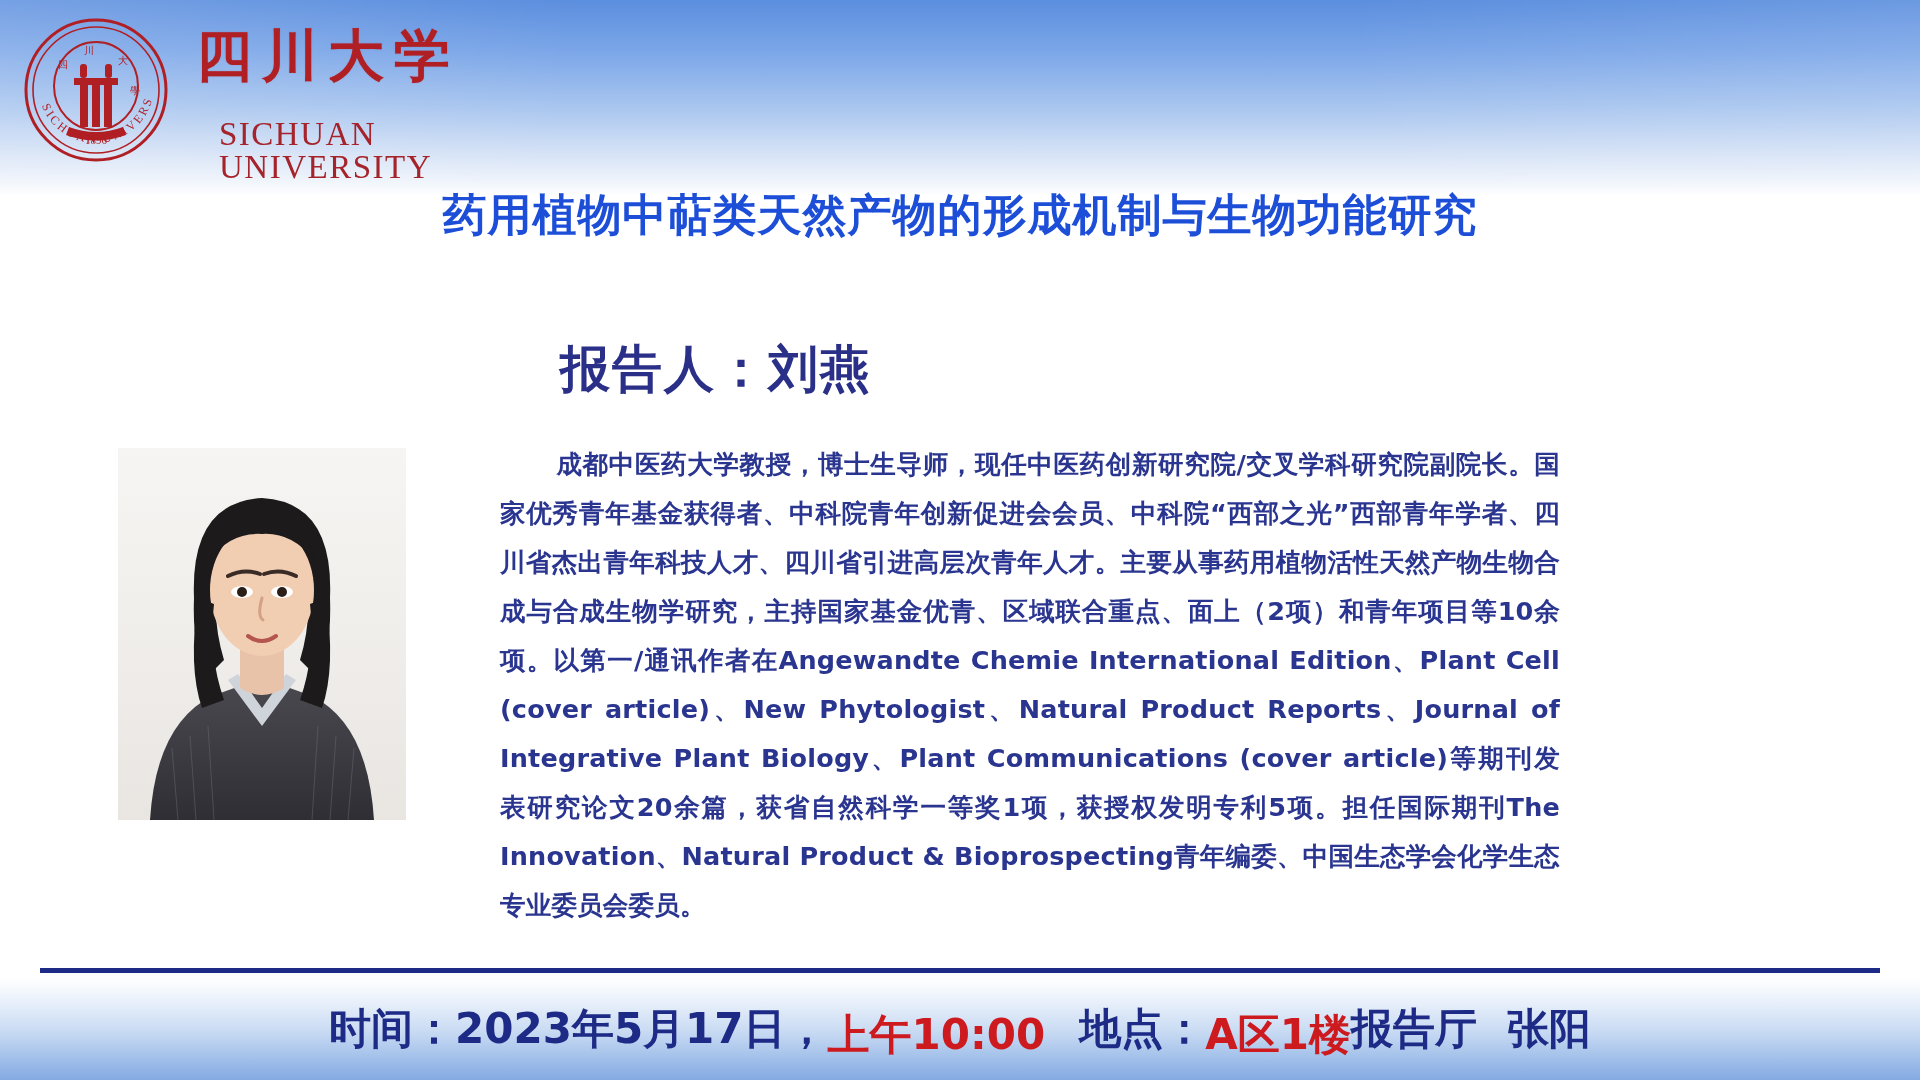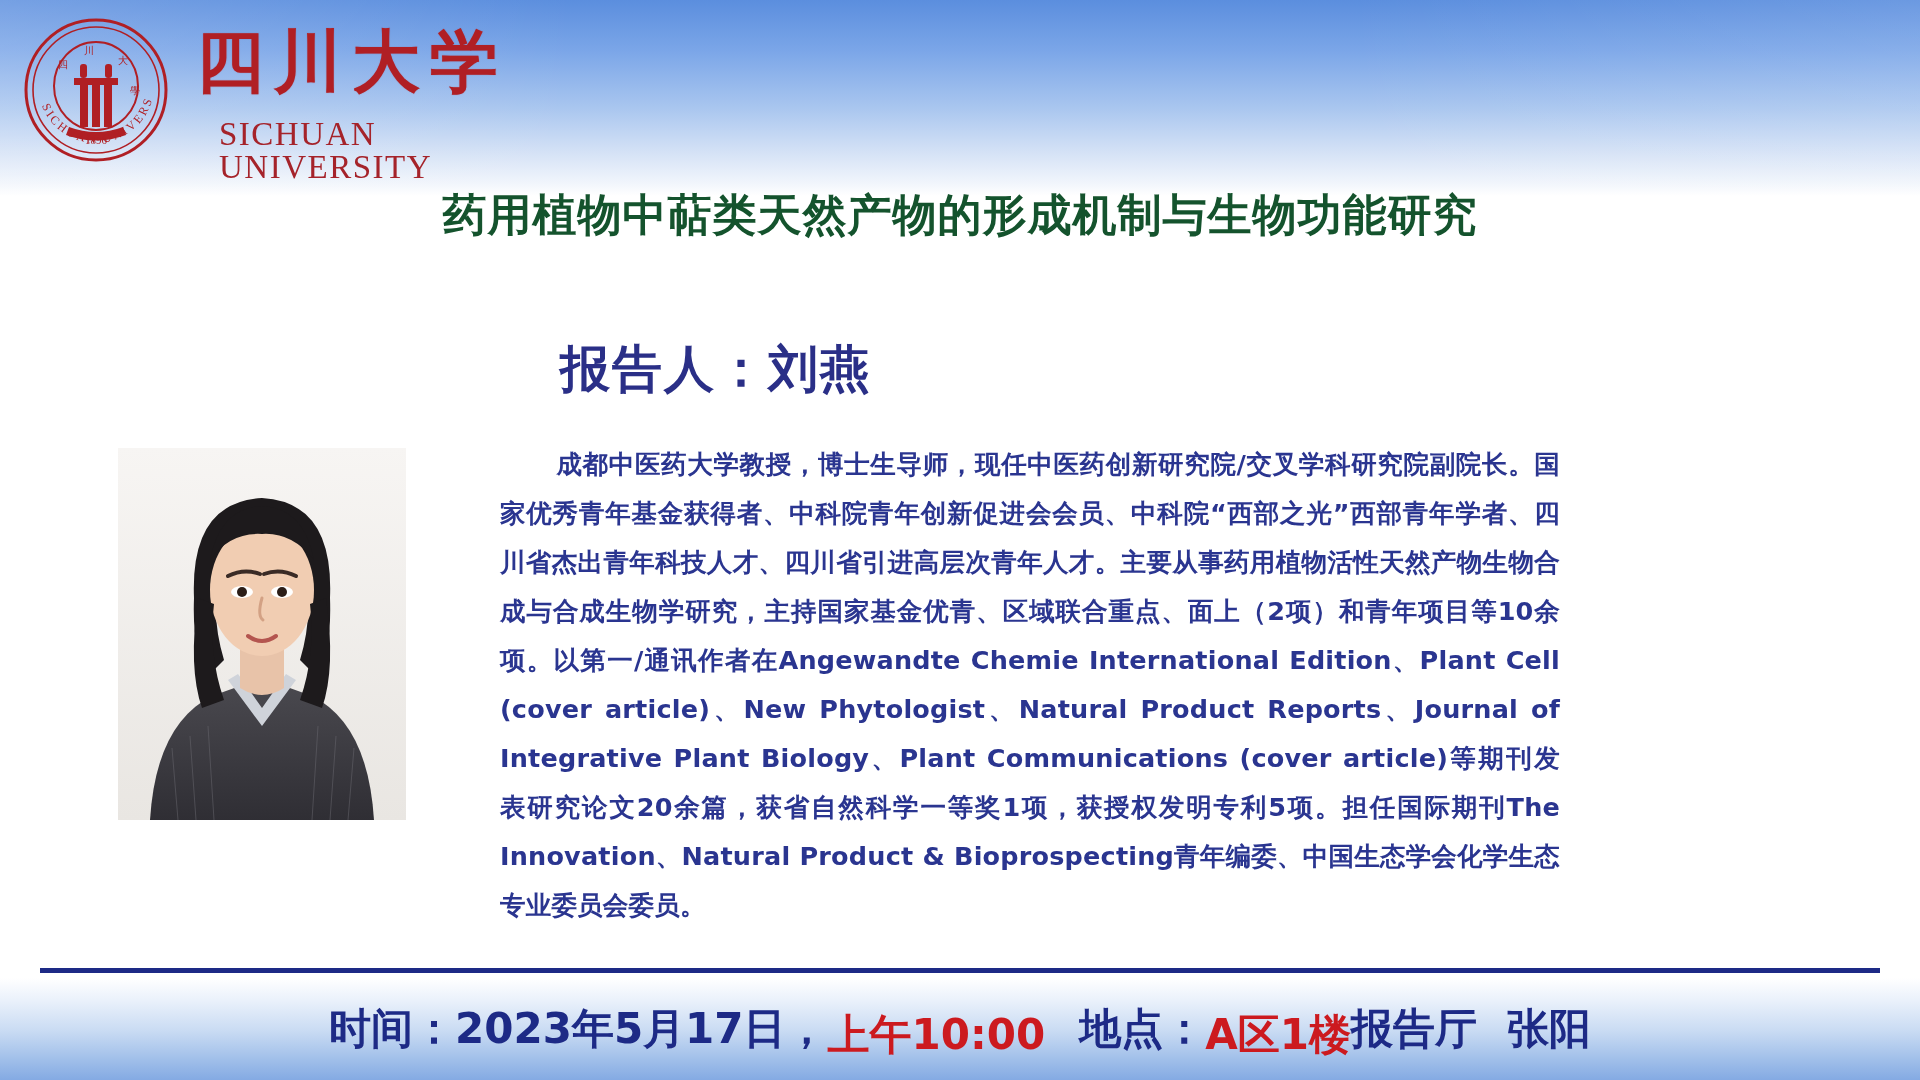--- a/index.html
+++ b/index.html
@@ -21,21 +21,21 @@
   .top-band .sheen{
     position:absolute;left:0;top:0;width:100%;height:100%;
     background:linear-gradient(to right,rgba(255,255,255,.16) 0%,rgba(255,255,255,0) 30%,rgba(255,255,255,0) 70%,rgba(255,255,255,.10) 100%);
   }
   
   .logo-wrap{position:absolute;left:14px;top:10px;width:560px;height:160px;}
   .seal{position:absolute;left:8px;top:6px;width:148px;height:148px;}
   .logo-cn{
     position:absolute;left:182px;top:18px;
     font-family:"Liberation Serif","DejaVu Serif",serif;
-    font-size:68px;font-weight:700;color:#b01f24;letter-spacing:10px;
+    font-size:56px;font-weight:700;color:#b01f24;letter-spacing:10px;
     line-height:1;
     text-shadow:0 0 1px rgba(176,31,36,.5);
   }
   .logo-en{
     position:absolute;left:205px;top:108px;
     font-family:"Liberation Serif","DejaVu Serif",serif;
     font-size:33px;font-weight:400;color:#a5232a;letter-spacing:1.5px;
     line-height:1;
   }
   
@@ -45,21 +45,21 @@
     font-size:62px;font-weight:700;line-height:88px;
     white-space:nowrap;letter-spacing:1px;
   }
   .headline .blue{color:#22308f;}
   .headline .red{color:#c01a1f;}
   
   .subtitle{
     position:absolute;left:0;top:186px;width:1920px;
     text-align:center;
     font-family:"DejaVu Sans","Liberation Sans",sans-serif;
-    font-size:44px;font-weight:700;color:#14532d;
+    font-size:44px;font-weight:700;color:#1d4ed8;
     letter-spacing:1px;line-height:58px;white-space:nowrap;
   }
   
   .speaker-line{
     position:absolute;left:560px;top:338px;
     font-family:"DejaVu Sans","Liberation Sans",sans-serif;
     font-size:50px;font-weight:700;color:#2a2f87;
     letter-spacing:2px;line-height:62px;white-space:nowrap;
   }
   .speaker-line .nm{}

